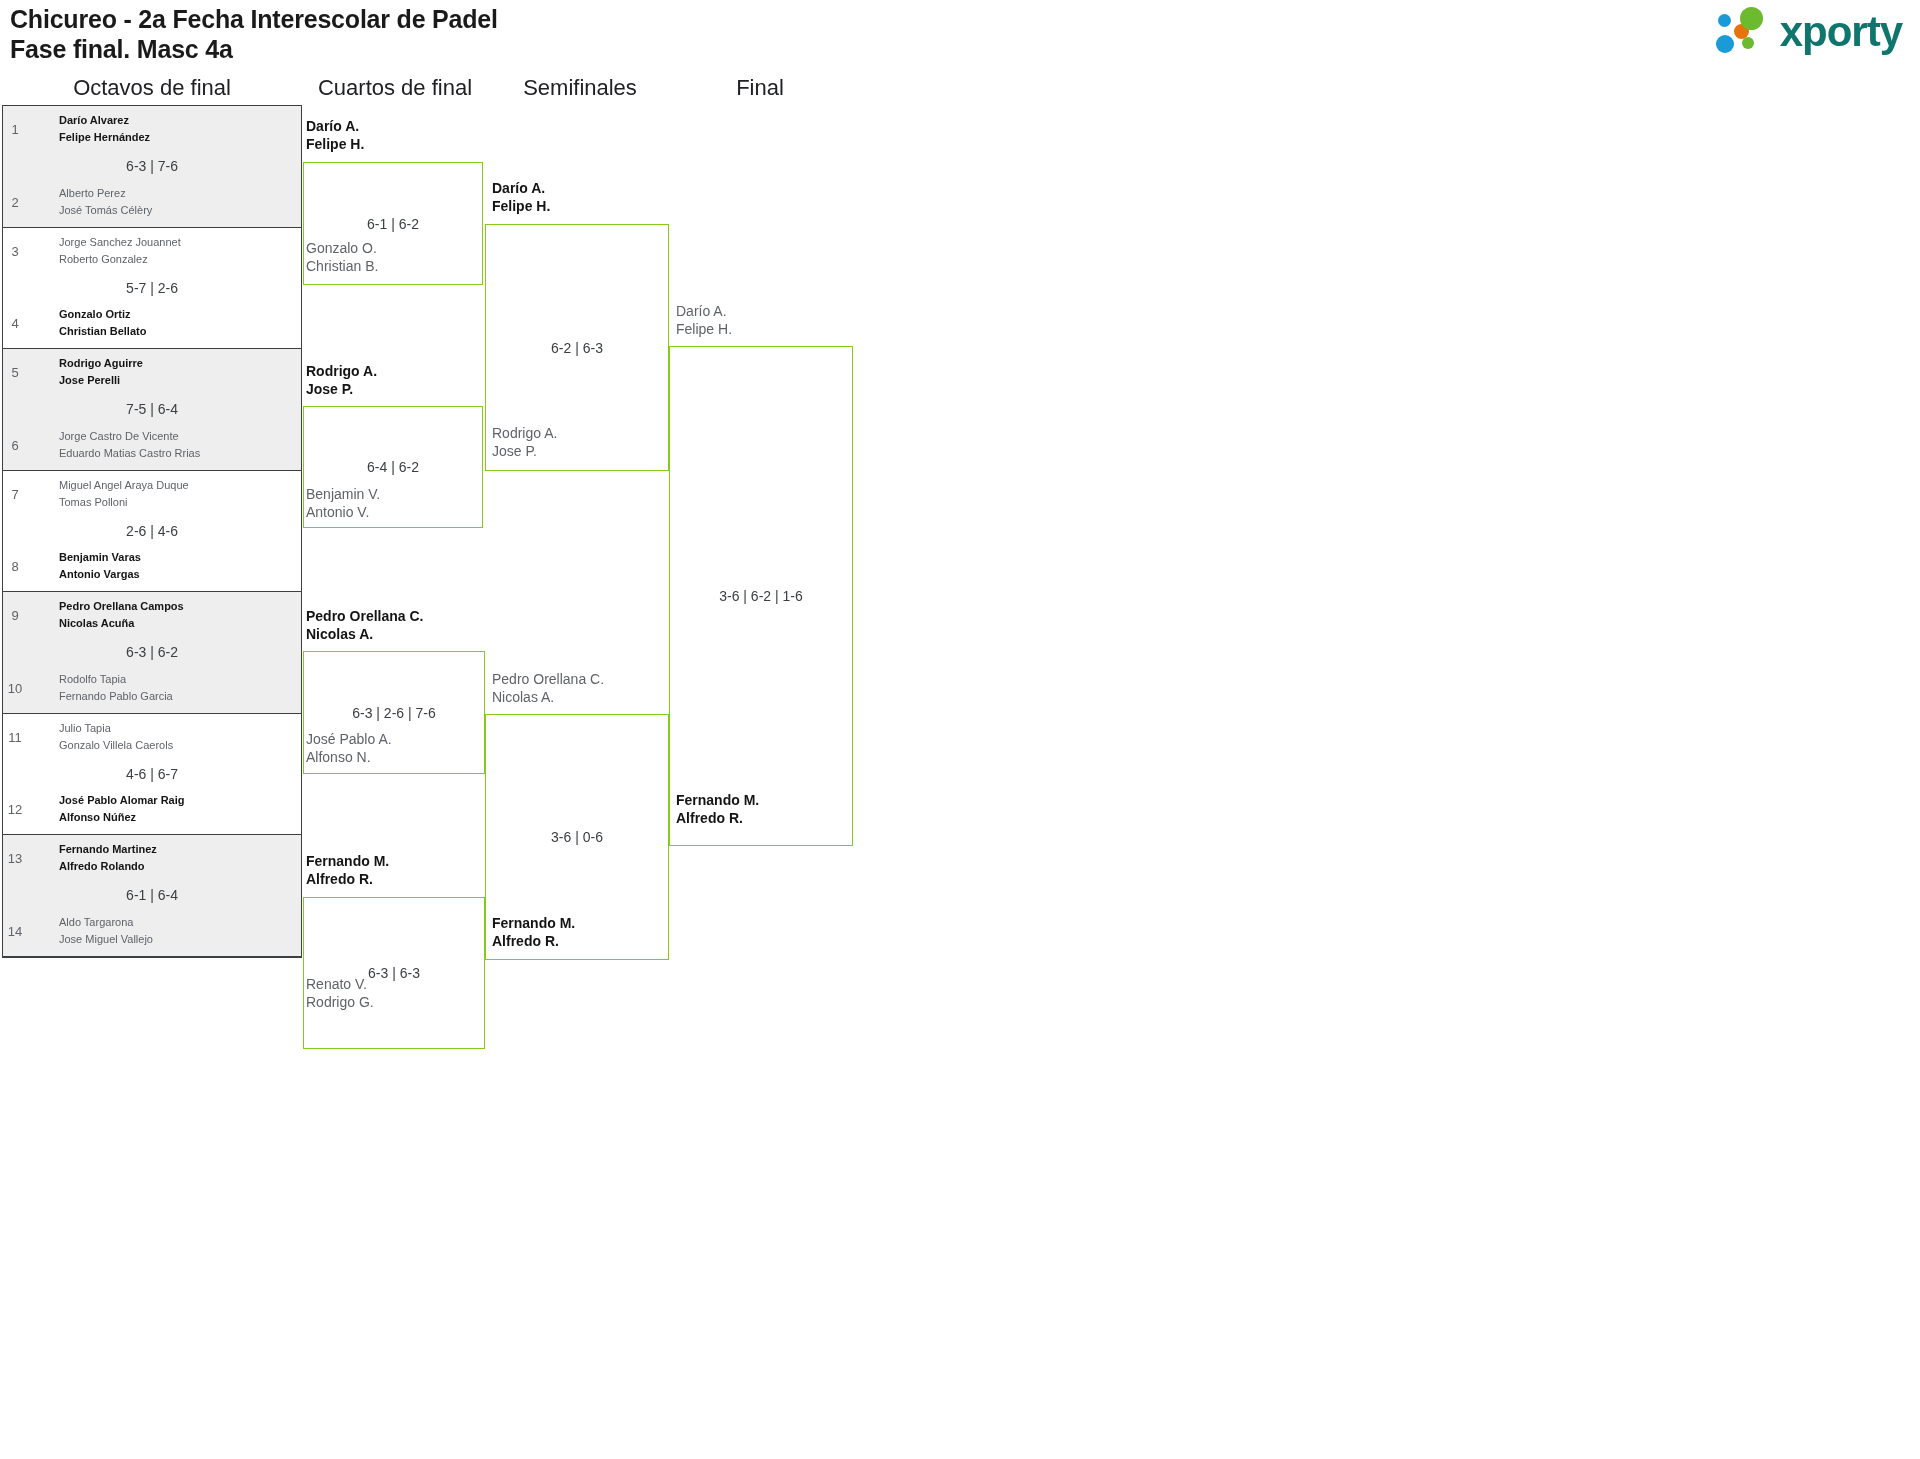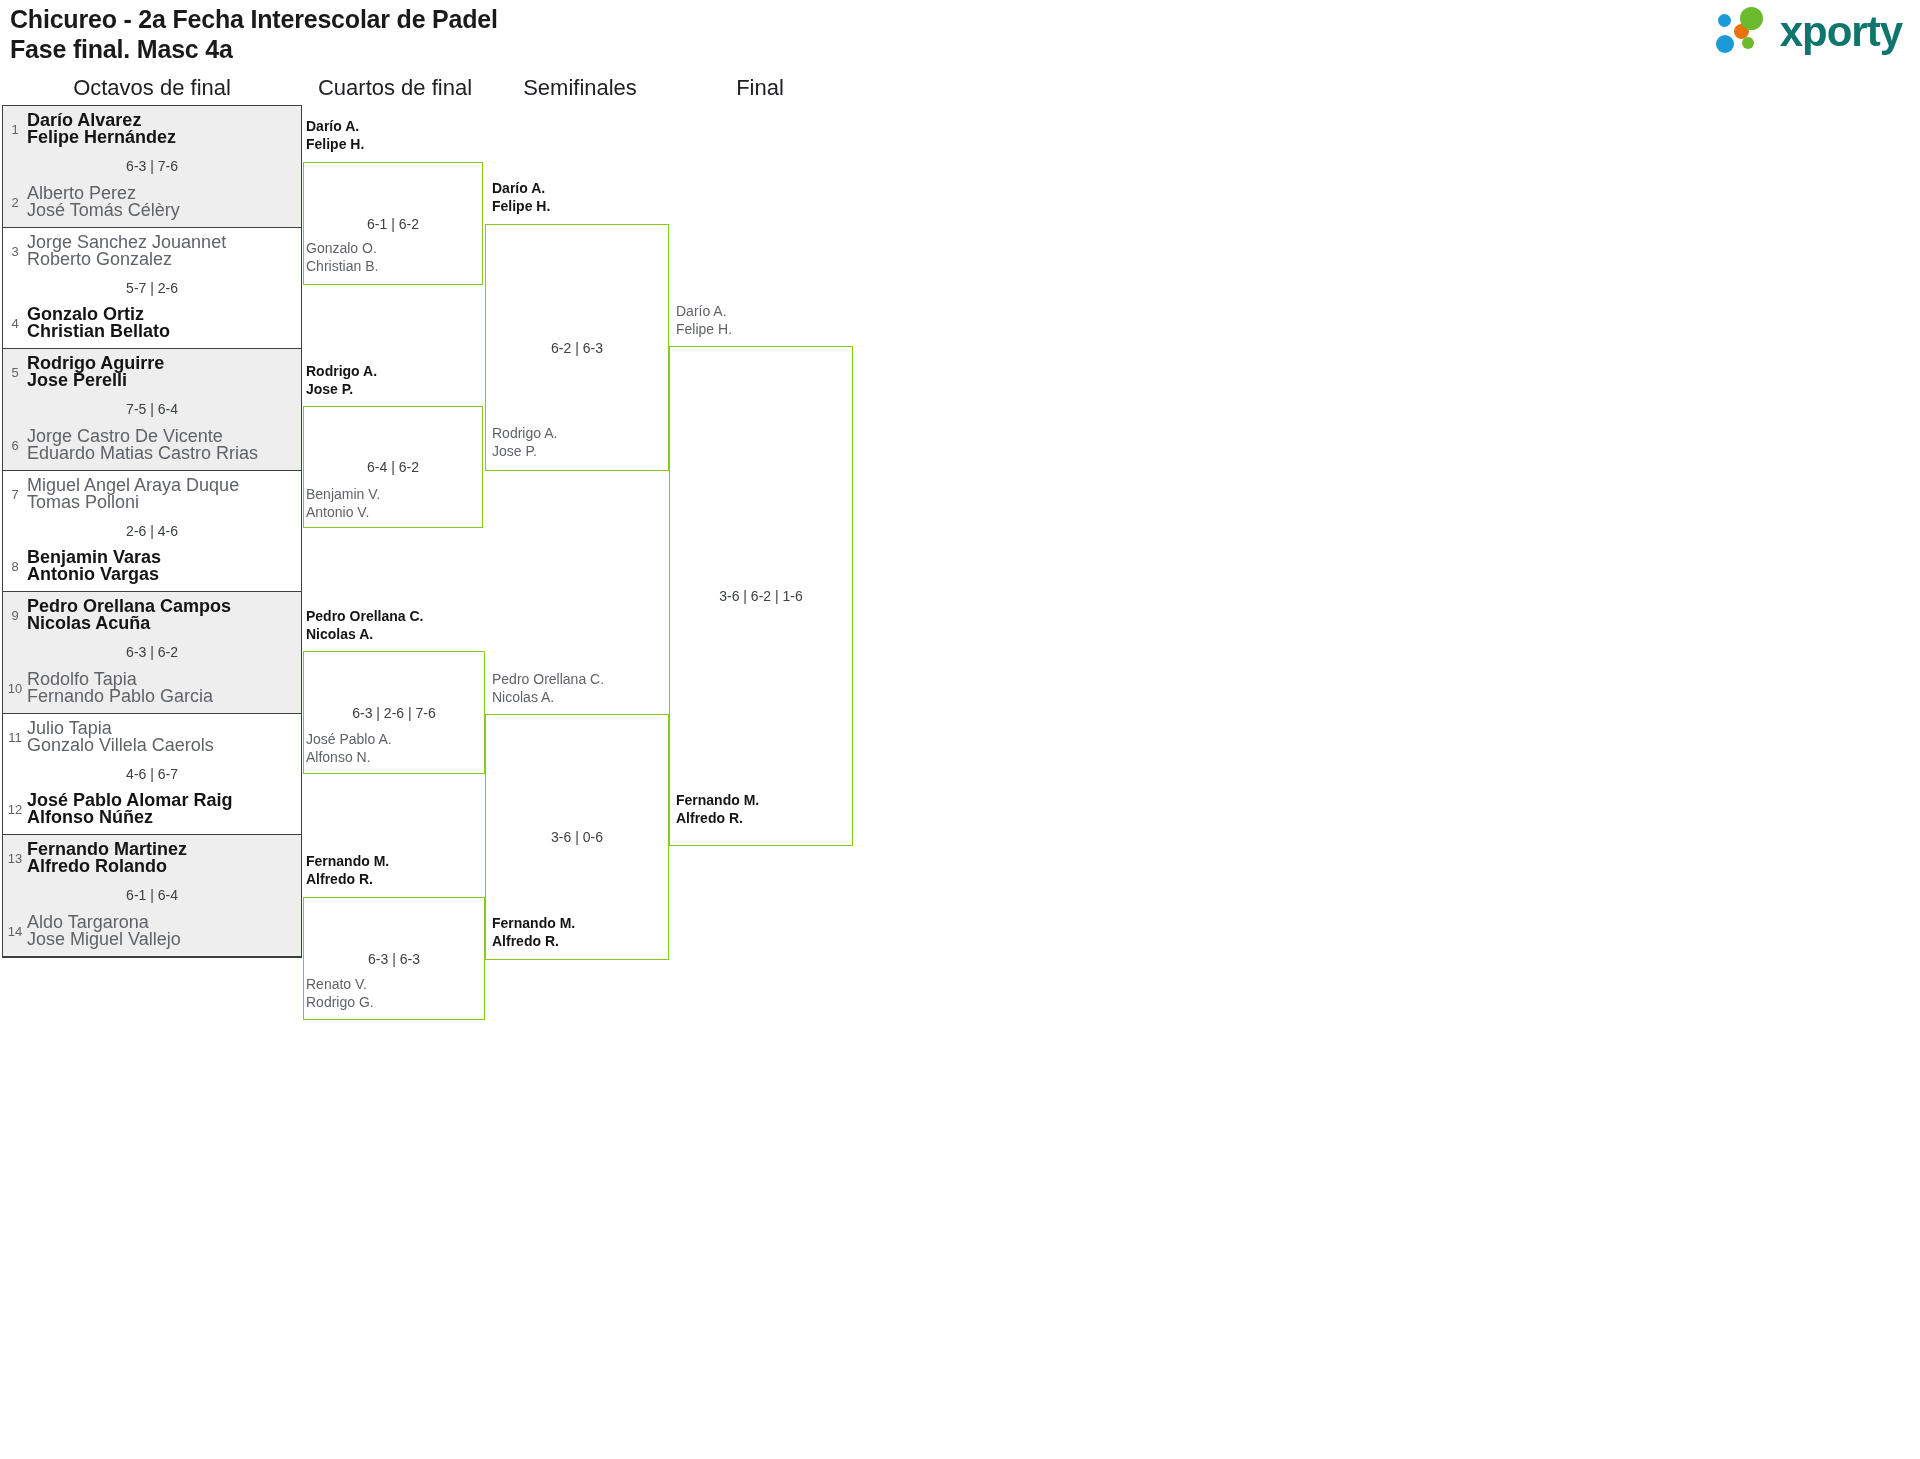--- a/index.html
+++ b/index.html
@@ -40,21 +40,21 @@
   }
   .r16-match.last { border-bottom: none; }
   .r16-match.shaded { background: #eeeeee; }
   .r16-slot { position: absolute; left: 0; width: 298px; display: flex; }
   .r16-slot.top { top: 6px; }
   .r16-slot.bot { bottom: 6px; }
   .seed {
     width: 24px; flex: 0 0 24px; text-align: center;
     font-size: 13px; color: #5f6368; line-height: 36px;
   }
-  .pair { font-size: 18px; line-height: 17px; color: #5f6368; white-space: nowrap; }
+  .pair { font-size: 11px; line-height: 17px; color: #5f6368; white-space: nowrap; margin-left: 32px; }
   .pair.win { color: #141414; font-weight: 700; }
   .r16-score {
     position: absolute; left: 0; width: 290px; top: 50%;
     transform: translateY(-50%);
     text-align: right; font-size: 14px; color: #3c4043;
     padding-right: 115px;
   }
 
   
   .mbox { position: absolute; border: 1px solid #84cc16; }
@@ -257,21 +257,21 @@
 </div>
 <div class="adv" style="left:306px;top:731px;">
   <span>José Pablo A.</span><br>
   <span>Alfonso N.</span>
 </div>
 
 <div class="adv win" style="left:306px;top:853px;">
   <span>Fernando M.</span><br>
   <span>Alfredo R.</span>
 </div>
-<div class="mbox" style="left:303px;top:897px;width:182px;height:123px;">
+<div class="mbox" style="left:303px;top:897px;width:182px;height:152px;">
   <div class="score">6-3 | 6-3</div>
 </div>
 <div class="adv" style="left:306px;top:976px;">
   <span>Renato V.</span><br>
   <span>Rodrigo G.</span>
 </div>
 
 <div class="adv win" style="left:492px;top:180px;">
   <span>Darío A.</span><br>
   <span>Felipe H.</span>

